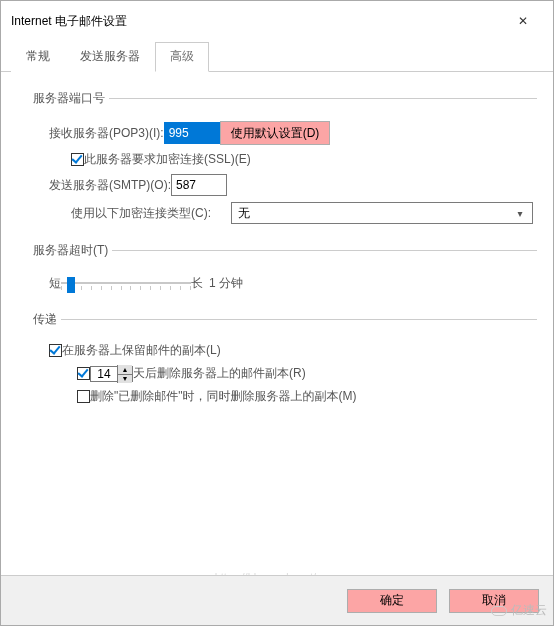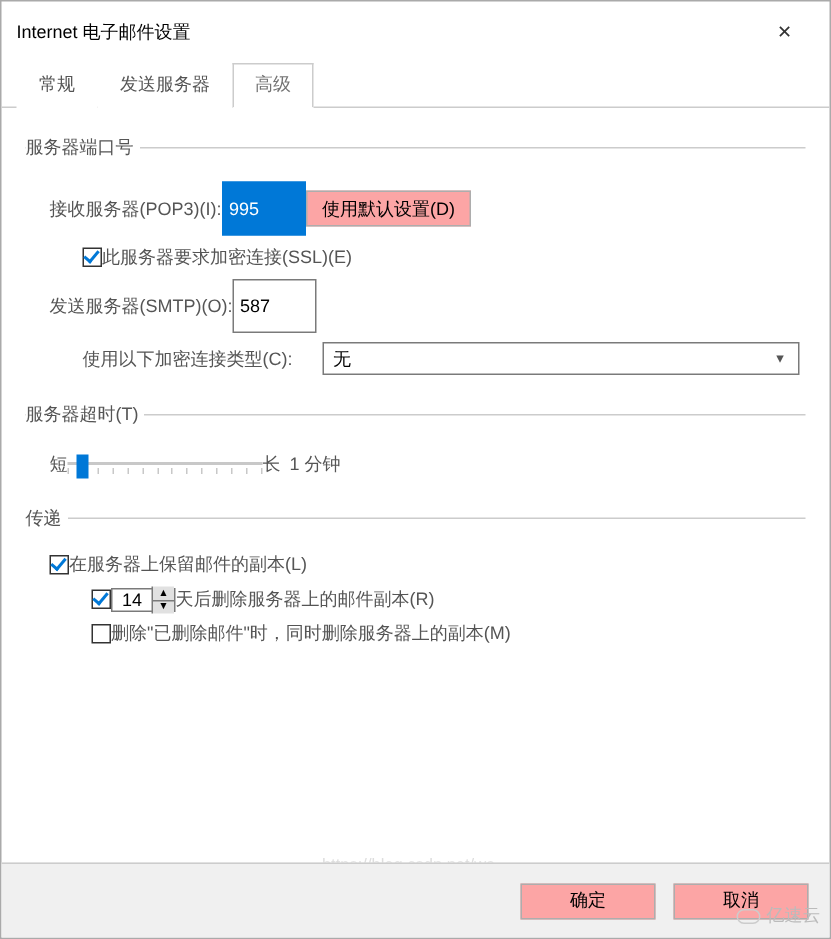--- a/index.html
+++ b/index.html
@@ -4,27 +4,27 @@
 <style>
   * { box-sizing: border-box; font-family: "Microsoft YaHei", "Segoe UI", sans-serif; font-size: 12px; }
   html, body { margin: 0; padding: 0; }
   .window { width: 554px; height: 626px; background: #fff; border: 1px solid #aaa; position: relative; }
   .titlebar { display: flex; align-items: center; justify-content: space-between; padding: 8px 10px 6px 10px; }
   .titlebar .title { color: #000; }
   .closebtn { width: 40px; height: 24px; display: flex; align-items: center; justify-content: center; font-size: 14px; color: #333; cursor: default; }
   .tabs { display: flex; padding: 0 10px; border-bottom: 1px solid #ccc; margin-top: 2px; }
   .tab { padding: 5px 14px 6px 14px; color: #555; border: 1px solid transparent; position: relative; top: 1px; background: #fff; }
   .tab.active { border: 1px solid #ccc; border-bottom: 1px solid #fff; color: #737373; }
-  .body { padding: 10px 16px 0 16px; }
+  .body { padding: 10px 16px 0 16px; margin-left: 16px; }
   fieldset { border: none; border-top: 1px solid #ccc; margin: 8px 0 4px 0; padding: 8px 4px 4px 4px; }
   legend { color: #555; padding: 0 4px 0 0; margin-left: -4px; }
   .row { display: flex; align-items: center; margin: 6px 0 6px 12px; gap: 0; }
   .subrow { margin-left: 34px; }
   .label { color: #555; }
-  input[type="text"].field { width: 56px; height: 36px; padding: 1px 4px; border: 1px solid #7a7a7a; }
+  input[type="text"].field { width: 56px; height: 22px; padding: 1px 4px; border: 1px solid #7a7a7a; }
   input[type="text"].field.focus { border: 2px solid #0078d7; background: #0078d7; color: #fff; padding: 0 3px; }
   .btn { height: 24px; padding: 0 10px; background: #fca5a5; border: 1px solid #adadad; color: #000; display: inline-flex; align-items: center; }
   .cb { width: 13px; height: 13px; border: 1px solid #333; display: inline-flex; align-items: center; justify-content: center; position: relative; }
   .cb.checked::after { content: ""; position: absolute; left: 2px; top: -1px; width: 4px; height: 8px; border: solid #0078d7; border-width: 0 2px 2px 0; transform: rotate(40deg); }
   .select { flex: 1; height: 22px; border: 1px solid #7a7a7a; display: flex; align-items: center; justify-content: space-between; padding: 0 4px 0 6px; background: #fff; }
   .caret { width: 16px; text-align: center; color: #555; font-size: 10px; }
   .slider { position: relative; width: 130px; height: 20px; }
   .track { position: absolute; left: 0; right: 0; top: 9px; height: 2px; background: #c8c8c8; }
   .ticks { position: absolute; left: 0; right: 0; top: 13px; display: flex; justify-content: space-between; }
   .tick { width: 1px; height: 4px; background: #c8c8c8; }

